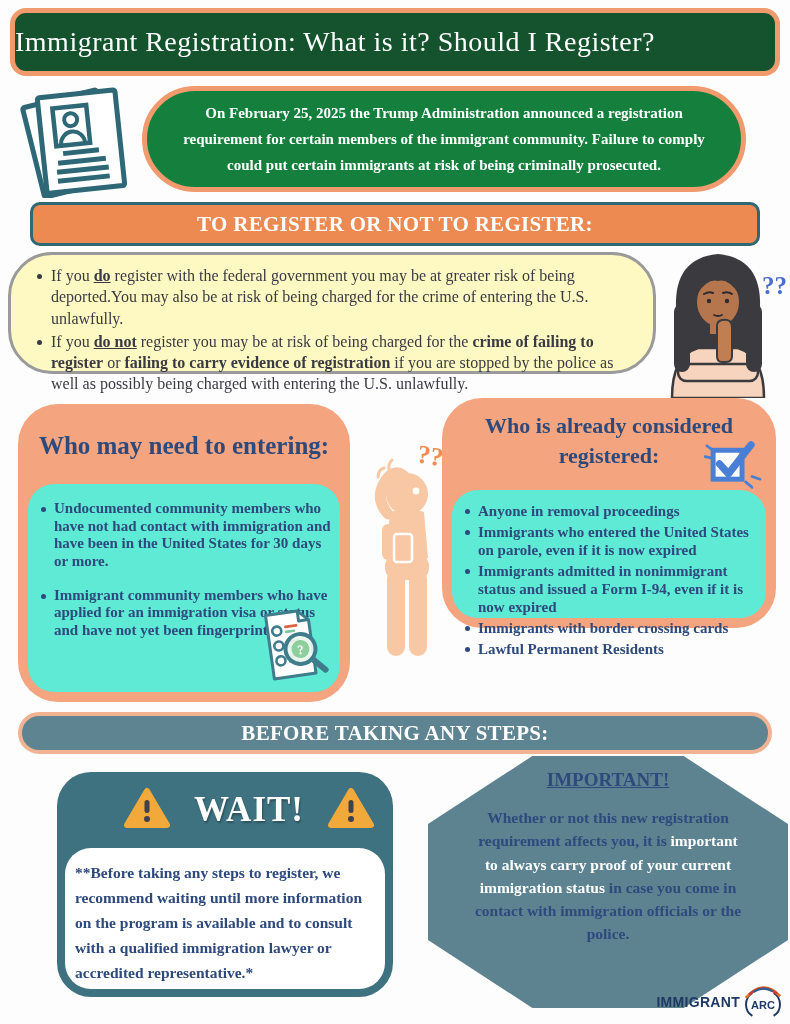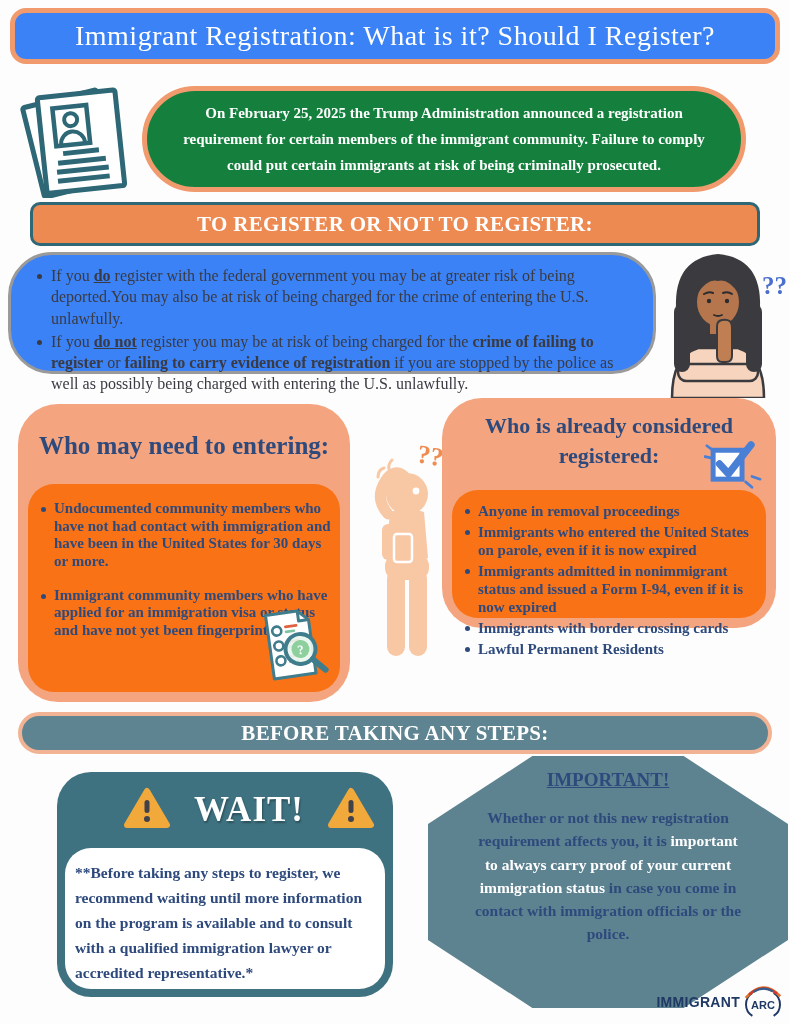--- a/index.html
+++ b/index.html
@@ -8,23 +8,23 @@
     font-family:"Liberation Serif","DejaVu Serif",serif;
   }
   .b{font-weight:bold;}
   .u{text-decoration:underline;}
   .c-navy{color:#2e4a7d;}
   .c-white{color:#ffffff;}
   ul.lines,ul.blist{margin:0;padding:0;list-style:none;}
 
   
   .title-banner{
-    position:absolute;left:10px;top:8px;width:770px;height:56px;box-sizing:border-box;
-    background:#3b82f6;border:5px solid #f09a6e;border-radius:16px;
-    display:flex;align-items:center;justify-content:center;
+    position:absolute;left:10px;top:8px;width:770px;height:68px;box-sizing:border-box;
+    background:#14532d;border:5px solid #f09a6e;border-radius:16px;
+    display:flex;align-items:center;justify-content:flex-start;
   }
   .title-banner h1{margin:0;color:#fff;font-size:28px;font-weight:400;letter-spacing:.5px;white-space:nowrap;}
 
   
   .doc-icon{position:absolute;left:12px;top:82px;}
   .intro-pill{
     position:absolute;left:142px;top:86px;width:604px;height:106px;box-sizing:border-box;
     background:#15803d;border:5px solid #f09a6e;border-radius:54px;
     display:flex;align-items:center;justify-content:center;padding:0 14px;
   }
@@ -32,35 +32,35 @@
 
   
   .banner{position:absolute;box-sizing:border-box;display:flex;align-items:center;justify-content:center;
     color:#fff;font-weight:bold;font-size:21px;letter-spacing:.3px;}
   .banner1{left:30px;top:202px;width:730px;height:44px;background:#ec8a52;border:3px solid #2e6775;border-radius:10px;}
   .banner2{left:18px;top:712px;width:754px;height:42px;background:#5d8490;border:4px solid #f2b394;border-radius:21px;}
 
   
   .risks-box{
     position:absolute;left:8px;top:252px;width:648px;height:122px;box-sizing:border-box;
-    background:#3b82f6;border:3px solid #9a9a9a;border-radius:44px;padding:10px 18px 0 16px;
+    background:#fef9c3;border:3px solid #9a9a9a;border-radius:44px;padding:10px 18px 0 16px;
   }
   .risks-box ul{padding-left:24px;}
   .risks-box li{position:relative;font-size:16px;line-height:1.33;color:#3a3a42;margin-bottom:2px;}
   .risks-box li::before{content:"";position:absolute;left:-14px;top:9px;width:5px;height:5px;border-radius:50%;background:#3a3a42;}
   .woman{position:absolute;left:646px;top:248px;}
 
   
   .info-card{position:absolute;background:#f4a47e;border-radius:40px;box-sizing:border-box;}
   .card-need{left:18px;top:404px;width:332px;height:298px;}
   .card-reg{left:442px;top:398px;width:334px;height:230px;}
   .card-header{position:relative;color:#2e4a7d;font-weight:bold;text-align:center;}
   .card-need .card-header{font-size:25px;padding-top:28px;}
   .card-reg .card-header{font-size:22px;padding:13px 30px 0;line-height:1.35;}
-  .card-body{position:absolute;left:10px;right:10px;bottom:10px;background:#f97316;border-radius:26px;box-sizing:border-box;}
+  .card-body{position:absolute;left:10px;right:10px;bottom:10px;background:#5eead4;border-radius:26px;box-sizing:border-box;}
   .card-need .card-body{top:80px;padding:16px 4px 0 0;}
   .card-reg .card-body{top:92px;padding:12px 2px 0 0;}
   .card-body ul{padding-left:26px;}
   .card-body li{position:relative;color:#2e4a7d;font-weight:bold;font-size:15px;}
   .card-body li::before{content:"";position:absolute;left:-13px;top:7px;width:5px;height:5px;border-radius:50%;background:#2e4a7d;}
   .card-need li{line-height:1.18;margin-bottom:16px;}
   .card-reg li{line-height:1.2;margin-bottom:3px;}
   .checkbox-icon{position:absolute;right:14px;top:36px;}
   .doc-search-icon{position:absolute;right:2px;bottom:0;}
   .think{position:absolute;left:354px;top:432px;}

